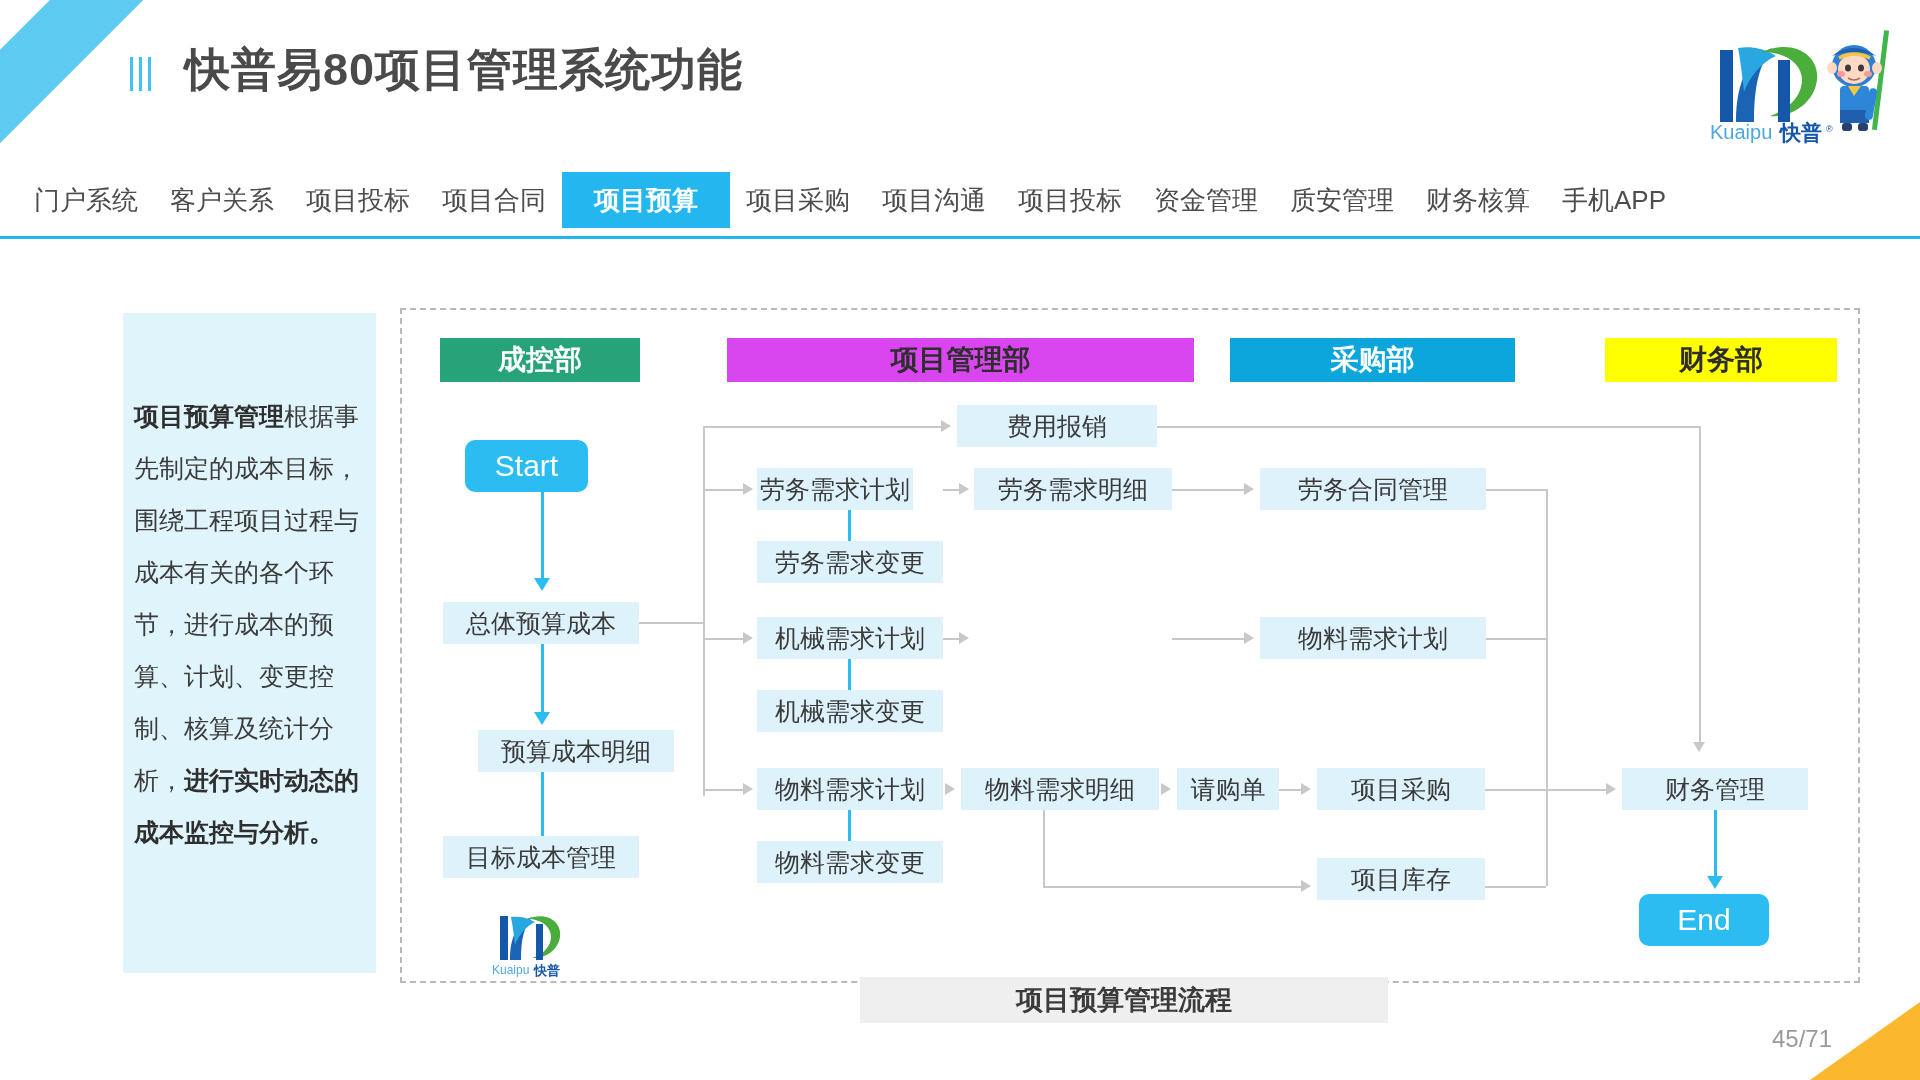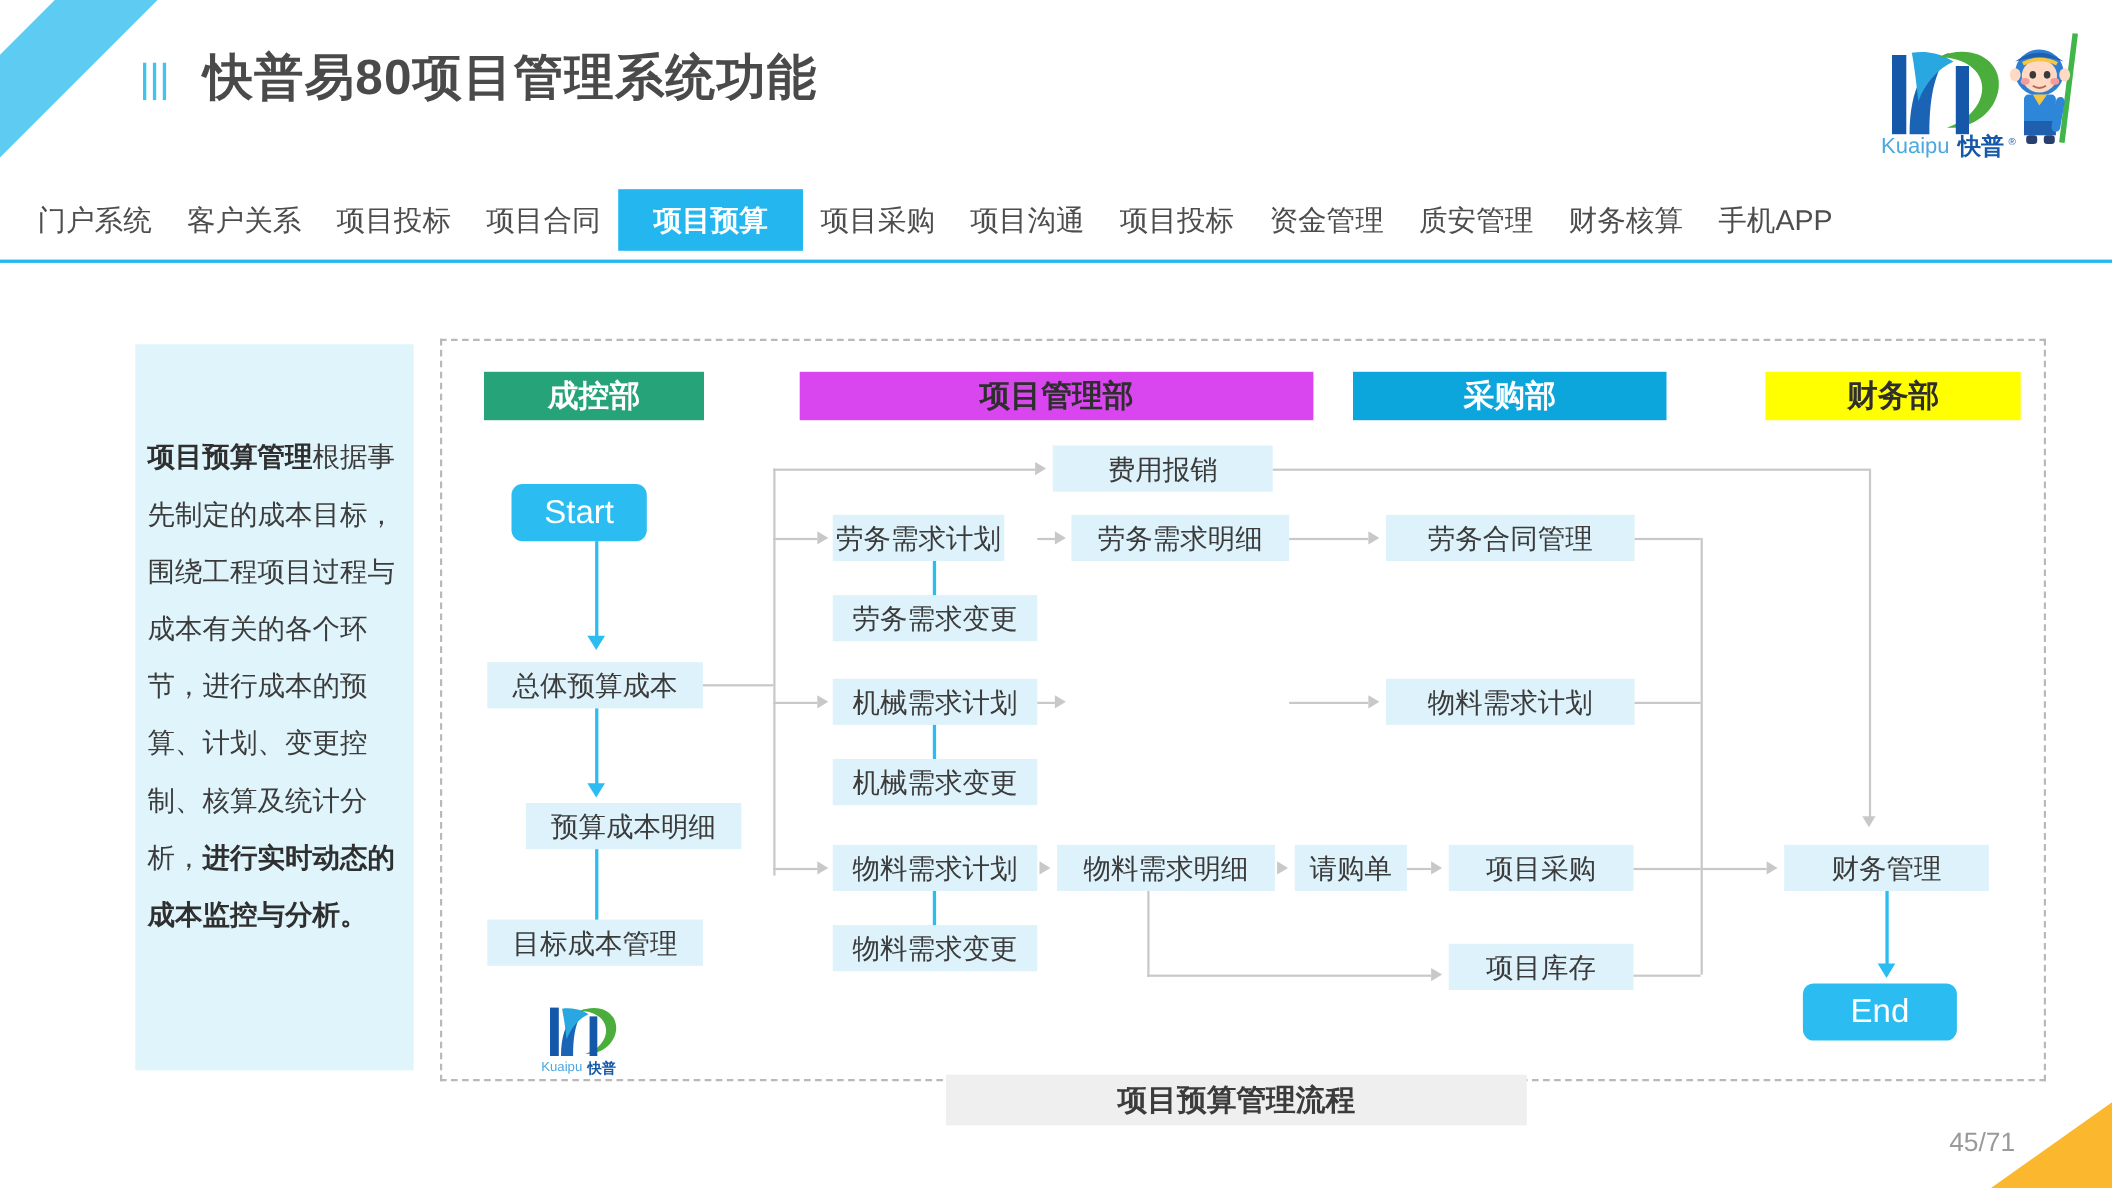--- a/index.html
+++ b/index.html
@@ -300,19 +300,19 @@
   <div class="arw arw-r" style="left:1606px; top:783px;"></div>
 
   <div class="node" style="left:1622px; top:768px; width:186px;">财务管理</div>
 
   <div class="ln ln-h" style="left:1157px; top:426px; width:542px;"></div>
   <div class="ln ln-v" style="left:1699px; top:426px; height:318px;"></div>
   <div class="arw arw-d" style="left:1693px; top:742px;"></div>
 
   <div class="ln ln-v blue" style="left:1714px; top:810px; height:70px;"></div>
   <div class="arw arw-d blue" style="left:1707px; top:876px;"></div>
-  <div class="node-term" style="left:1639px; top:894px; width:140px; height:52px;">End</div>
+  <div class="node-term" style="left:1639px; top:894px; width:130px; height:52px;">End</div>
 
   <div class="caption">项目预算管理流程</div>
 
   <div class="pagenum">45/71</div>
 
 </div>
 
 </body></html>

